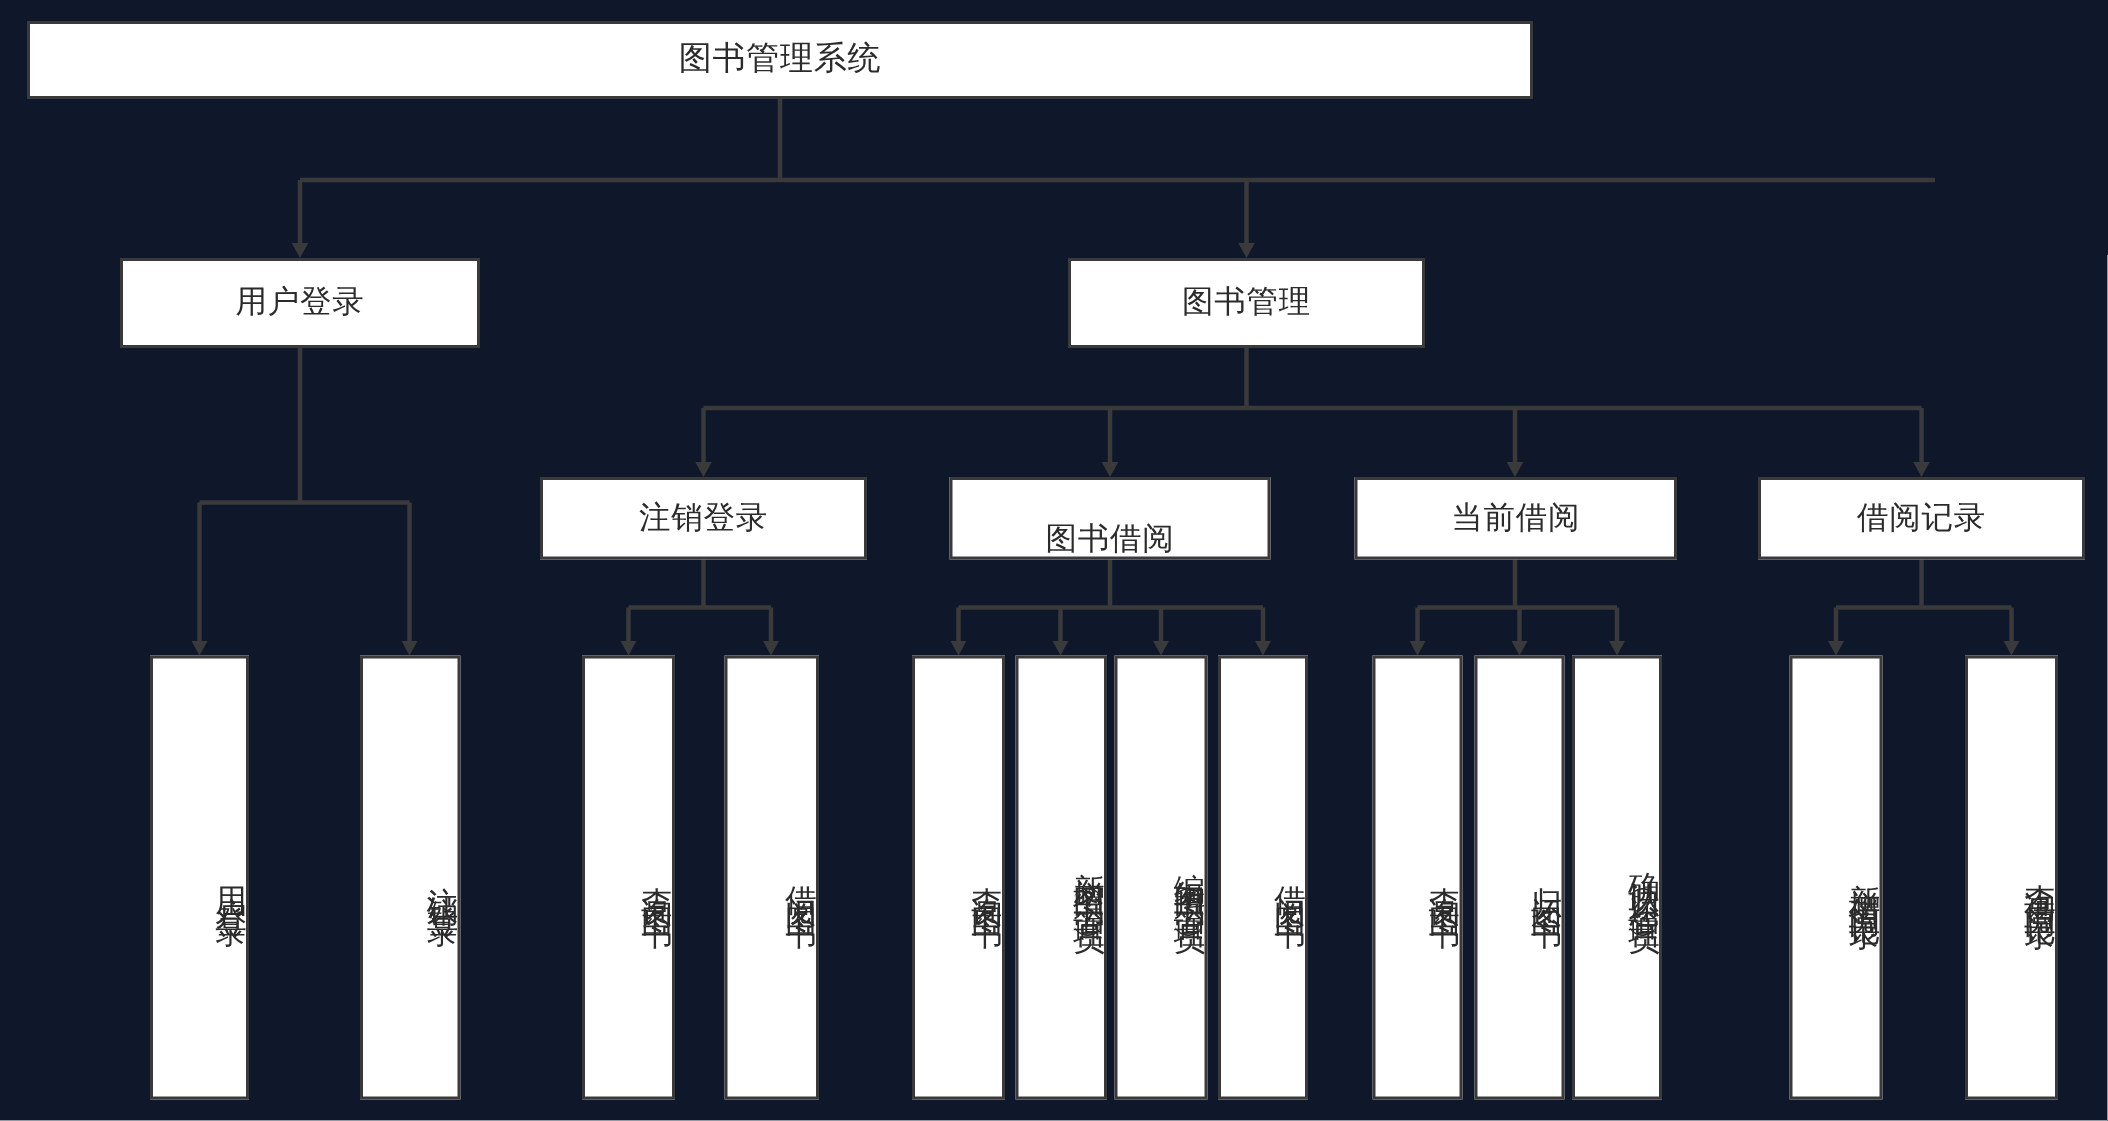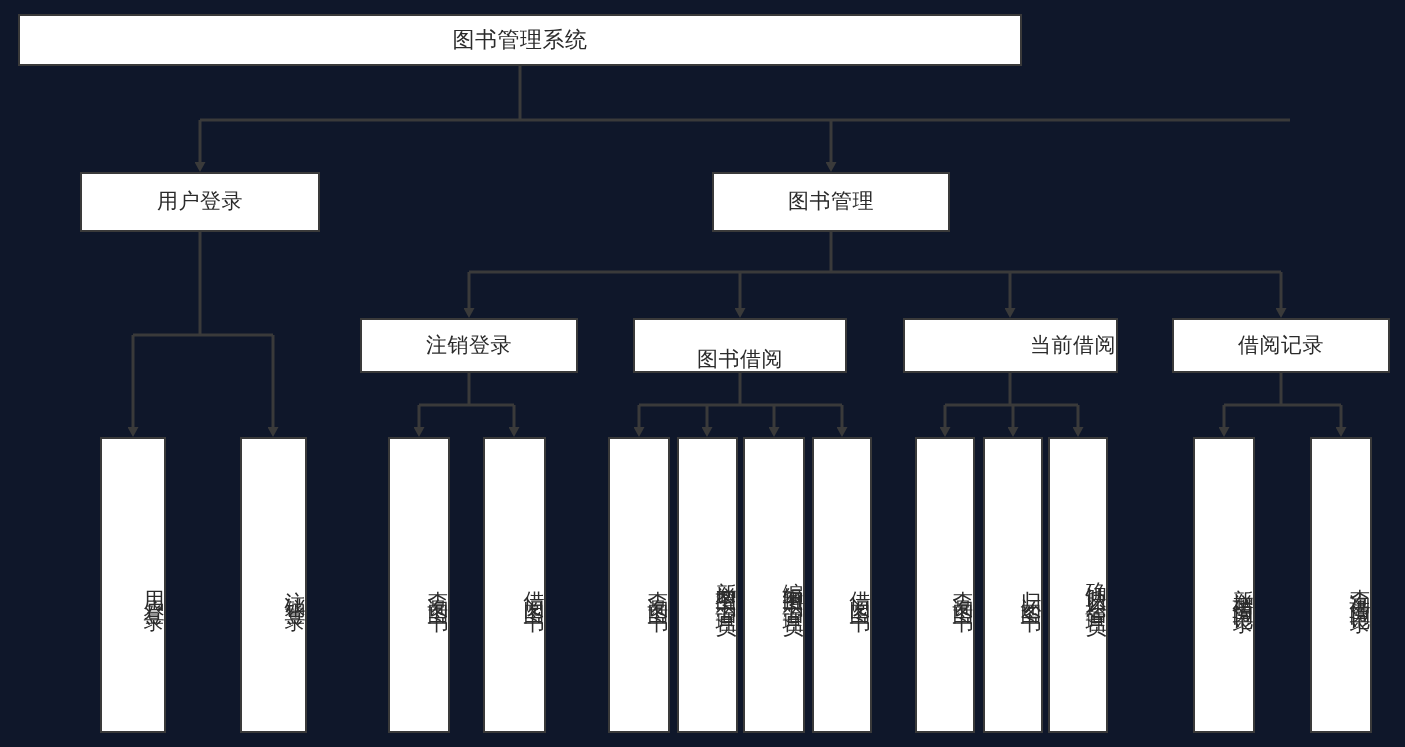--- a/index.html
+++ b/index.html
@@ -140,21 +140,21 @@
   <div class="node horiz" style="left:712px; top:172px; width:238px; height:60px;">
     <span>图书管理</span>
   </div>
 
   <div class="node horiz" style="left:360px; top:318px; width:218px; height:55px;">
     <span>注销登录</span>
   </div>
   <div class="node horiz" style="left:633px; top:318px; width:214px; height:55px;align-items:flex-end;">
     <span>图书借阅</span>
   </div>
-  <div class="node horiz" style="left:903px; top:318px; width:215px; height:55px;justify-content:flex-end;">
+  <div class="node horiz" style="left:903px; top:318px; width:215px; height:55px;">
     <span>当前借阅</span>
   </div>
   <div class="node horiz" style="left:1172px; top:318px; width:218px; height:55px;">
     <span>借阅记录</span>
   </div>
 
   <div class="node leaf" style="left:100px; top:437px; width:66px; height:296px;">
     <span class="leaf-label">用户登录</span>
   </div>
   <div class="node leaf" style="left:240px; top:437px; width:67px; height:296px;">

